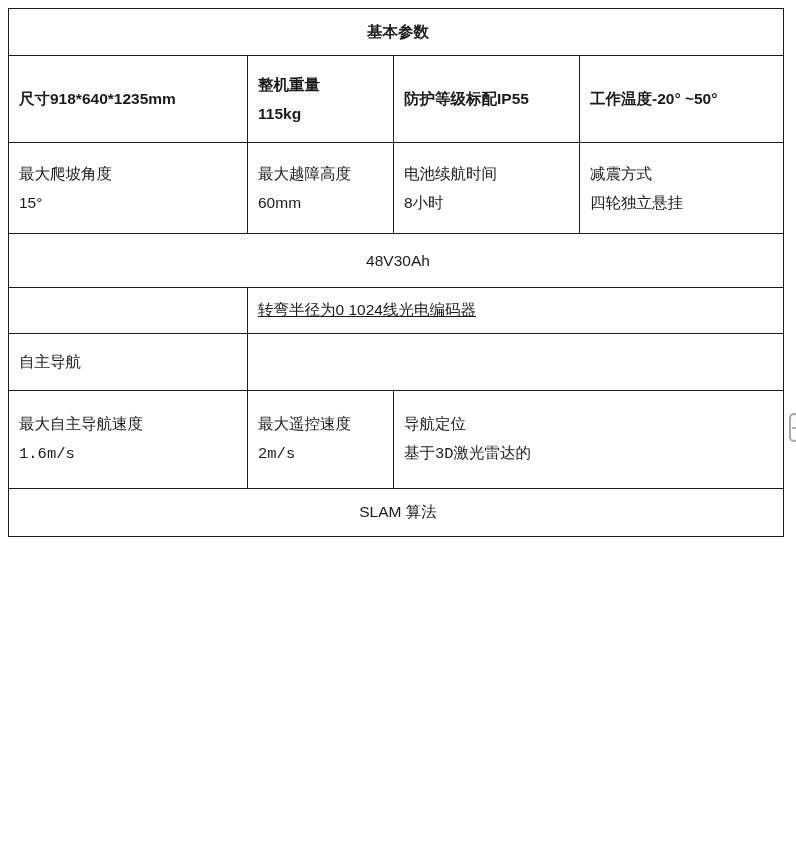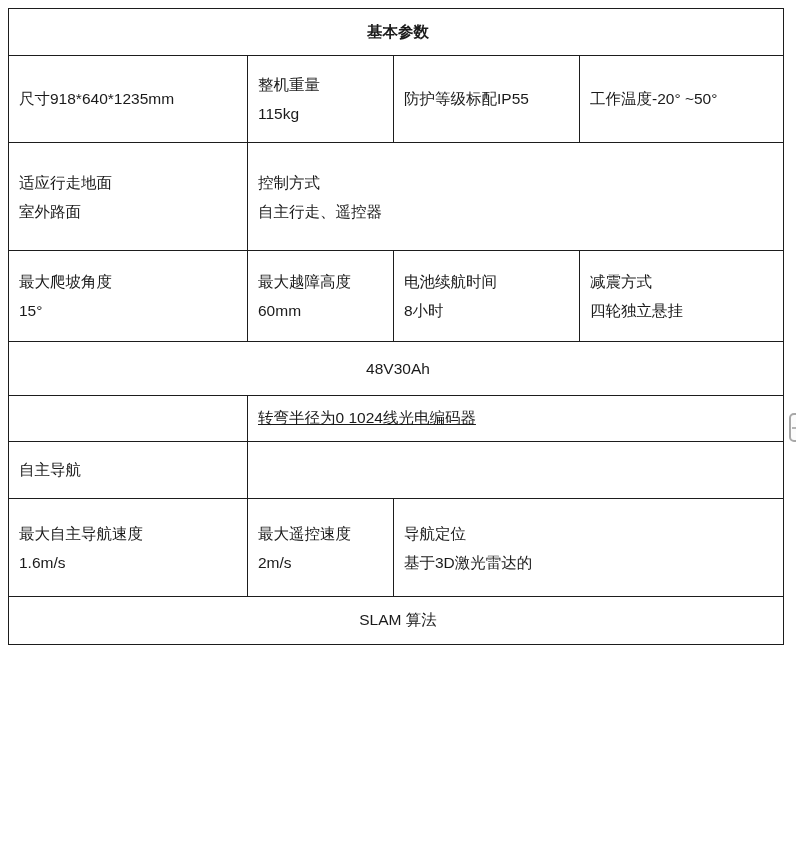--- a/index.html
+++ b/index.html
@@ -25,30 +25,30 @@
     padding: 0 6px 0 10px;
     font-size: 15.5px;
     color: #1a1a1a;
     overflow: hidden;
     box-sizing: border-box;
   }
   .ln { line-height: 29px; white-space: nowrap; }
 
   
   tr.r1  { height: 47px; }
-  tr.r2  { height: 87px; }
+  tr.r2  { height: 87px; font-weight: bold; }
   tr.r3  { height: 108px; }
   tr.r4  { height: 47px; }
   tr.r5  { height: 50px; }
   tr.r6  { height: 91px; }
   tr.r7  { height: 54px; }
   tr.r8  { height: 105px; }
   tr.r9  { height: 46px; text-decoration: underline; }
   tr.r10 { height: 57px; }
-  tr.r11 { height: 98px; }
+  tr.r11 { height: 98px; font-family: Liberation Mono, monospace; }
   tr.r12 { height: 48px; margin-left: 36px; }
 
   td.center { text-align: center; padding: 0; }
   td.hdr { font-weight: bold; font-size: 16.5px; }
   td.chassis { letter-spacing: 5px; white-space: nowrap; }
 
   
   .handle {
     position: absolute;
     left: 789px; top: 413px;
@@ -87,30 +87,20 @@
     <tr class="r2">
       <td>尺寸918*640*1235mm</td>
       <td>
         <div class="ln">整机重量</div>
         <div class="ln">115kg</div>
       </td>
       <td>防护等级标配IP55</td>
       <td>工作温度-20° ~50°</td>
     </tr>
 
-    <tr class="r3">
-      <td>
-        <div class="ln">适应行走地面</div>
-        <div class="ln">室外路面</div>
-      </td>
-      <td colspan="3">
-        <div class="ln">控制方式</div>
-        <div class="ln">自主行走、遥控器</div>
-      </td>
-    </tr>
 
 
 
     <tr class="r6">
       <td>
         <div class="ln">最大爬坡角度</div>
         <div class="ln">15°</div>
       </td>
       <td>
         <div class="ln">最大越障高度</div>

